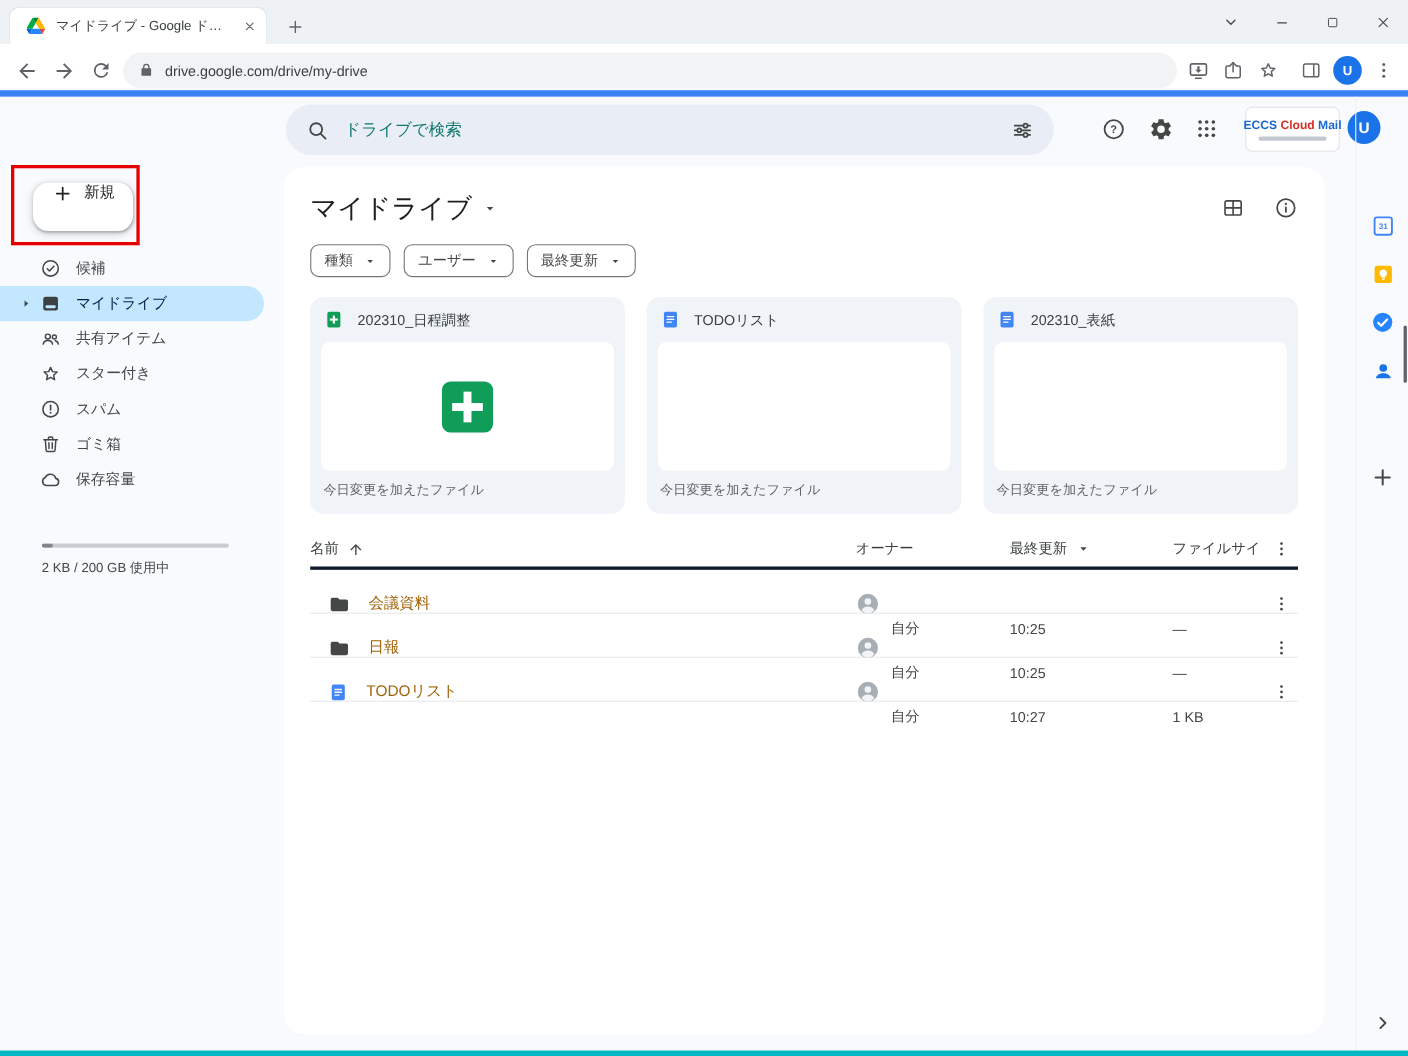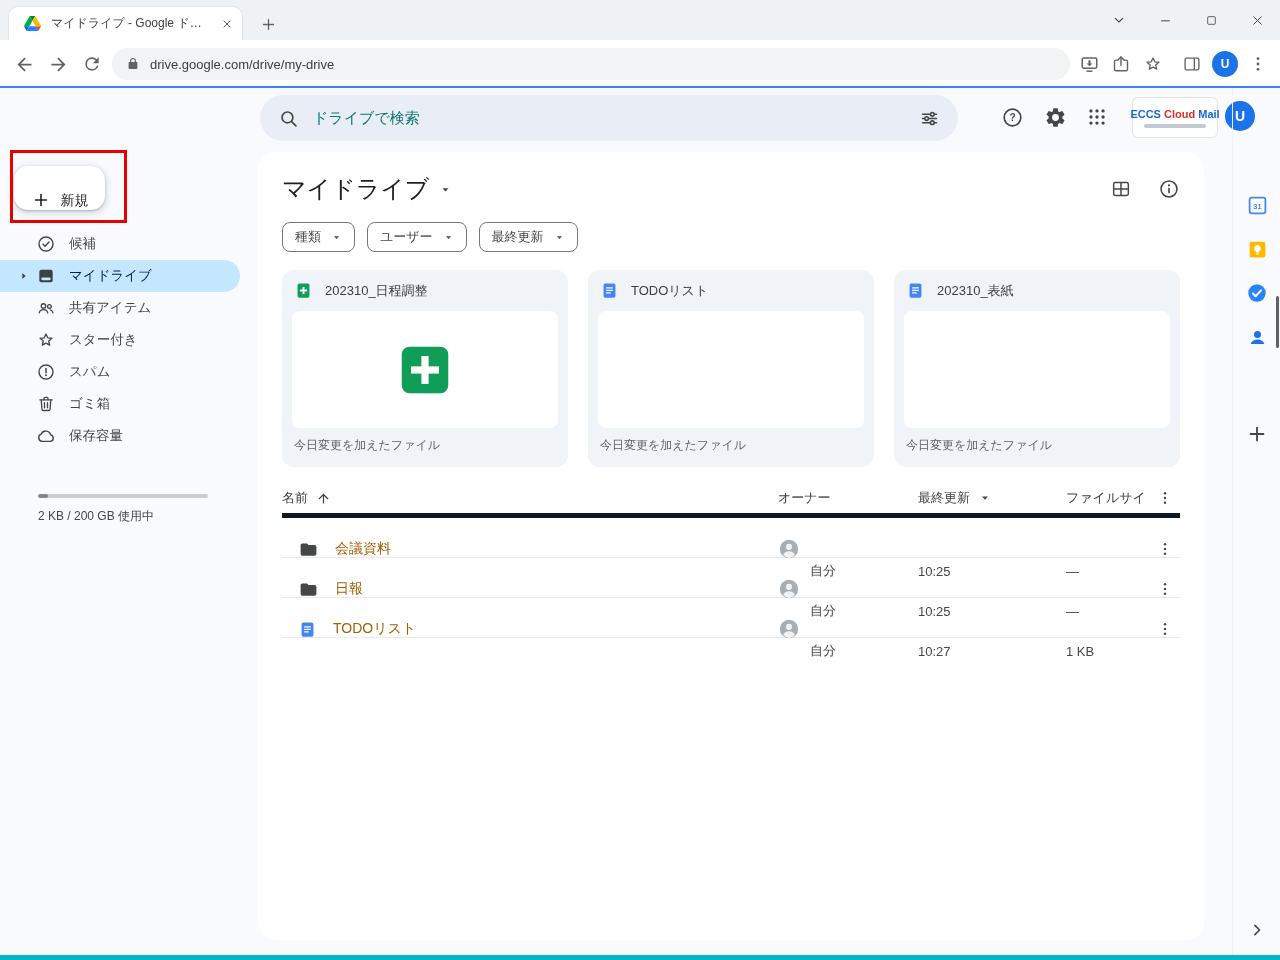--- a/index.html
+++ b/index.html
@@ -11,41 +11,41 @@
   
   #titlebar{position:absolute;left:0;top:0;width:1280px;height:40px;background:#eff2f5;}
   #tab{position:absolute;left:8px;top:6px;width:235px;height:34px;background:#fff;border:1px solid #e1e5e9;border-bottom:none;border-radius:10px 10px 0 0;display:flex;align-items:center;gap:10px;padding:0 6px 0 15px;}
   #tab-title{flex:1;font-size:12px;color:#3c4043;white-space:nowrap;overflow:hidden;text-overflow:ellipsis;}
   #tab-close{width:18px;height:18px;border-radius:50%;display:flex;align-items:center;justify-content:center;}
   #newtab{position:absolute;left:254px;top:10px;width:28px;height:28px;border-radius:50%;display:flex;align-items:center;justify-content:center;}
   #wincontrols{position:absolute;right:0;top:0;display:flex;height:40px;}
   .winbtn{width:46px;height:40px;display:flex;align-items:center;justify-content:center;}
 
   
-  #navbar{position:absolute;left:0;top:40px;width:1280px;height:48px;background:#fff;border-bottom:2px solid #3b82f6;}
+  #navbar{position:absolute;left:0;top:40px;width:1280px;height:48px;background:#fff;border-bottom:6px solid #3b82f6;}
   .navico{position:absolute;top:12px;width:24px;height:24px;display:flex;align-items:center;justify-content:center;}
   #urlbar{position:absolute;left:112px;top:8px;width:958px;height:32px;background:#f1f3f4;border-radius:16px;display:flex;align-items:center;gap:10px;padding:0 14px;}
   #url-text{font-size:13px;color:#3c4043;}
   #nav-avatar{position:absolute;left:1212px;top:11px;width:26px;height:26px;border-radius:50%;background:#1a73e8;color:#fff;font-size:12px;font-weight:bold;display:flex;align-items:center;justify-content:center;}
 
   
   #app{position:absolute;left:0;top:88px;width:1280px;height:867px;background:#f8fafd;}
   #drive-home{position:absolute;left:25px;top:9px;display:flex;align-items:center;gap:12px;}
   #drive-wordmark{font-size:22px;color:#5f6368;}
   #searchbar{position:absolute;left:260px;top:7px;width:698px;height:46px;background:#e9eef6;border-radius:24px;display:flex;align-items:center;gap:14px;padding:0 18px;}
   #search-text{font-size:15px;color:#0f766e;flex:1;}
   .hdrico{position:absolute;top:16px;width:26px;height:26px;display:flex;align-items:center;justify-content:center;}
   #eccs-badge{position:absolute;left:1132px;top:9px;width:86px;height:41px;background:#fff;border:1px solid #e0e3e8;border-radius:6px;display:flex;flex-direction:column;align-items:center;justify-content:center;gap:4px;}
   #eccs-line1{font-size:11px;font-weight:bold;white-space:nowrap;}
   #eccs-sub{width:62px;height:4px;border-radius:2px;background:#c3c9d2;}
   #hdr-avatar{position:absolute;left:1225px;top:13px;width:30px;height:30px;border-radius:50%;background:#1a73e8;color:#fff;font-size:14px;font-weight:bold;display:flex;align-items:center;justify-content:center;}
 
   
   #annotation{position:absolute;left:10px;top:62px;width:117px;height:73px;border:3px solid #e60000;z-index:6;}
-  #new-btn{position:absolute;left:14px;top:78px;width:91px;height:44px;background:#fff;border-radius:14px;box-shadow:0 1px 2px rgba(60,64,67,.3),0 2px 6px 2px rgba(60,64,67,.15);display:flex;align-items:flex-end;justify-content:center;gap:10px;z-index:5;}
+  #new-btn{position:absolute;left:30px;top:78px;width:91px;height:44px;background:#fff;border-radius:14px;box-shadow:0 1px 2px rgba(60,64,67,.3),0 2px 6px 2px rgba(60,64,67,.15);display:flex;align-items:flex-start;justify-content:center;gap:10px;z-index:5;}
   #new-btn span{font-size:14px;color:#1f1f1f;font-weight:500;}
   #nav-list{position:absolute;left:0;top:140px;width:240px;}
   .nav-item{position:relative;height:32px;display:flex;align-items:center;gap:13px;padding-left:36px;border-radius:0 18px 18px 0;}
   .nav-ico{width:20px;display:flex;justify-content:center;}
   .nav-item>span.lbl{font-size:13.5px;color:#444746;white-space:nowrap;}
   .nav-item.selected{background:#c2e7ff;}
   .nav-item.selected>span.lbl{color:#041e49;font-weight:500;}
   .nav-caret{position:absolute;left:19px;top:11px;}
   #storage-bar{position:absolute;left:38px;top:406px;width:170px;height:4px;border-radius:2px;background:#c9cdd2;overflow:hidden;}
   #storage-fill{width:10px;height:4px;border-radius:2px;background:#80868b;}
@@ -64,21 +64,21 @@
   #cards{display:flex;gap:20px;margin-top:18px;}
   .card{flex:1;height:197px;background:#f0f4f9;border-radius:12px;overflow:hidden;}
   .card-head{display:flex;align-items:center;gap:12px;padding:11px 12px;}
   .card-head span.cname{font-size:13px;font-weight:500;color:#3c4043;white-space:nowrap;overflow:hidden;text-overflow:ellipsis;}
   .card-preview{margin:0 10px;height:117px;background:#fff;border-radius:8px;display:flex;align-items:center;justify-content:center;}
   .card-caption{padding:9px 12px;font-size:12px;color:#5f6368;}
 
   
   #file-table{margin-top:16px;}
   .trow{display:grid;grid-template-columns:496px 140px 148px 84px 30px;align-items:center;}
-  #thead{height:35px;border-bottom:5px solid #0f172a;}
+  #thead{height:35px;border-bottom:3px solid #0f172a;}
   .th{display:flex;align-items:center;gap:8px;font-size:13px;font-weight:500;color:#3c4043;}
   .drow{height:40px;border-bottom:1px solid #e8eaee;}
   .cell-name{display:flex;align-items:center;gap:16px;padding-left:16px;}
   .cell-name .fname{font-size:14px;color:#a16207;font-weight:500;}
   .cell-owner{display:flex;align-items:center;gap:10px;}
   .cell-text{font-size:13px;color:#444746;margin-top:44px;}
   .cell-menu{display:flex;justify-content:center;}
 
   
   #side-panel{position:absolute;right:0;top:0;width:48px;height:867px;border-left:1px solid #edf0f4;}

